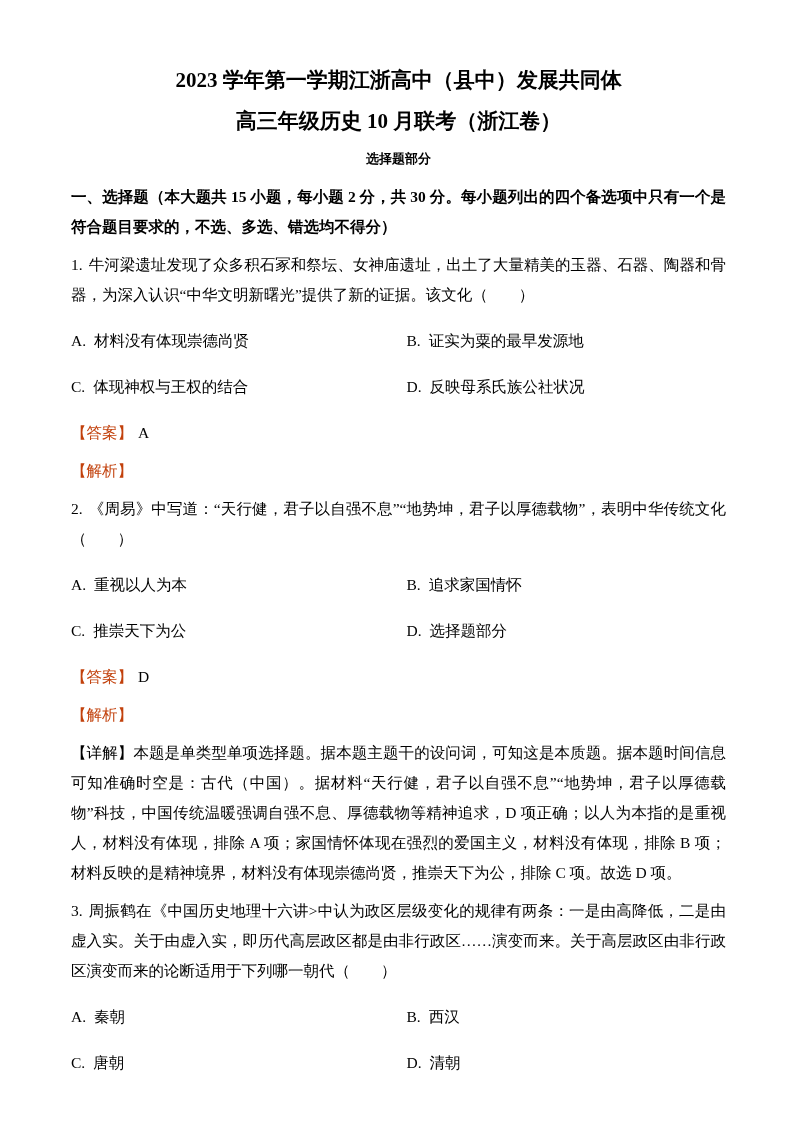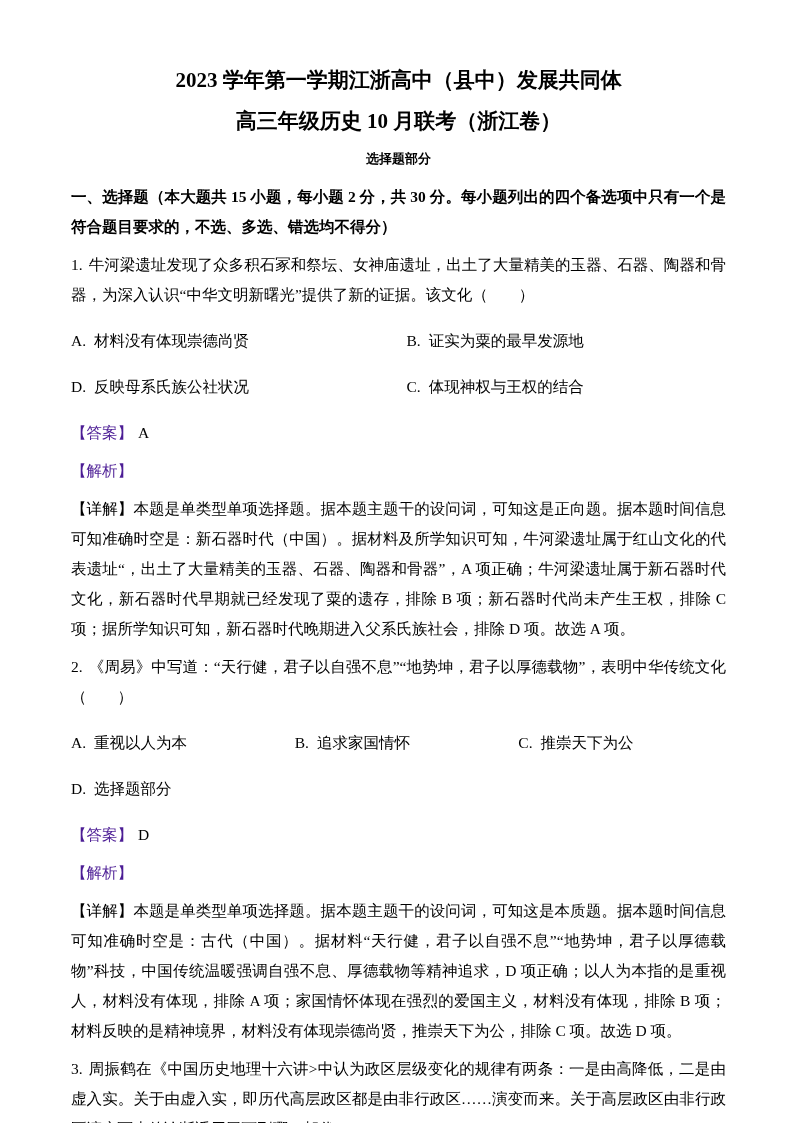--- a/index.html
+++ b/index.html
@@ -38,49 +38,48 @@
   }
   .justify { text-align: justify; }
   .intro { font-weight: bold; }
   .q-number { margin-right: 6px; }
   .options-2 {
     display: grid;
     grid-template-columns: 1fr 1fr;
   }
   .options-4 {
     display: grid;
-    grid-template-columns: repeat(3, 1fr);
+    grid-template-columns: repeat(2, 1fr);
   }
   .option { white-space: nowrap; }
   .opt-label { margin-right: 8px; }
-  .tag-blue { color: #4c1d95; }
+  .tag-blue { color: #c2410c; }
   .answer-value { margin-left: 5px; }
 </style>
 </head>
 <body>
 
 <div class="page">
 
   <h1 class="title">2023 学年第一学期江浙高中（县中）发展共同体</h1>
   <h1 class="title">高三年级历史 10 月联考（浙江卷）</h1>
   <div class="section-title">选择题部分</div>
 
   <p class="body-text justify intro">一、选择题（本大题共 15 小题，每小题 2 分，共 30 分。每小题列出的四个备选项中只有一个是符合题目要求的，不选、多选、错选均不得分）</p>
 
   <div>
     <p class="body-text justify"><span class="q-number">1.</span><span>牛河梁遗址发现了众多积石冢和祭坛、女神庙遗址，出土了大量精美的玉器、石器、陶器和骨器，为深入认识“中华文明新曙光”提供了新的证据。该文化（　　）</span></p>
     <div class="options-2">
       <div class="body-text option"><span class="opt-label">A.</span><span>材料没有体现崇德尚贤</span></div>
       <div class="body-text option"><span class="opt-label">B.</span><span>证实为粟的最早发源地</span></div>
+      <div class="body-text option"><span class="opt-label">C.</span><span>体现神权与王权的结合</span></div>
       <div class="body-text option"><span class="opt-label">D.</span><span>反映母系氏族公社状况</span></div>
-      <div class="body-text option"><span class="opt-label">C.</span><span>体现神权与王权的结合</span></div>
     </div>
     <p class="body-text"><span class="tag-blue">【答案】</span><span class="answer-value">A</span></p>
     <p class="body-text"><span class="tag-blue">【解析】</span></p>
-    <p class="body-text justify"><span>【详解】</span><span>本题是单类型单项选择题。据本题主题干的设问词，可知这是正向题。据本题时间信息可知准确时空是：新石器时代（中国）。据材料及所学知识可知，牛河梁遗址属于红山文化的代表遗址“，出土了大量精美的玉器、石器、陶器和骨器”，A 项正确；牛河梁遗址属于新石器时代文化，新石器时代早期就已经发现了粟的遗存，排除 B 项；新石器时代尚未产生王权，排除 C 项；据所学知识可知，新石器时代晚期进入父系氏族社会，排除 D 项。故选 A 项。</span></p>
   </div>
 
   <div>
     <p class="body-text justify"><span class="q-number">2.</span><span>《周易》中写道：“天行健，君子以自强不息”“地势坤，君子以厚德载物”，表明中华传统文化（　　）</span></p>
     <div class="options-4">
       <div class="body-text option"><span class="opt-label">A.</span><span>重视以人为本</span></div>
       <div class="body-text option"><span class="opt-label">B.</span><span>追求家国情怀</span></div>
       <div class="body-text option"><span class="opt-label">C.</span><span>推崇天下为公</span></div>
       <div class="body-text option"><span class="opt-label">D.</span><span>选择题部分</span></div>
     </div>

